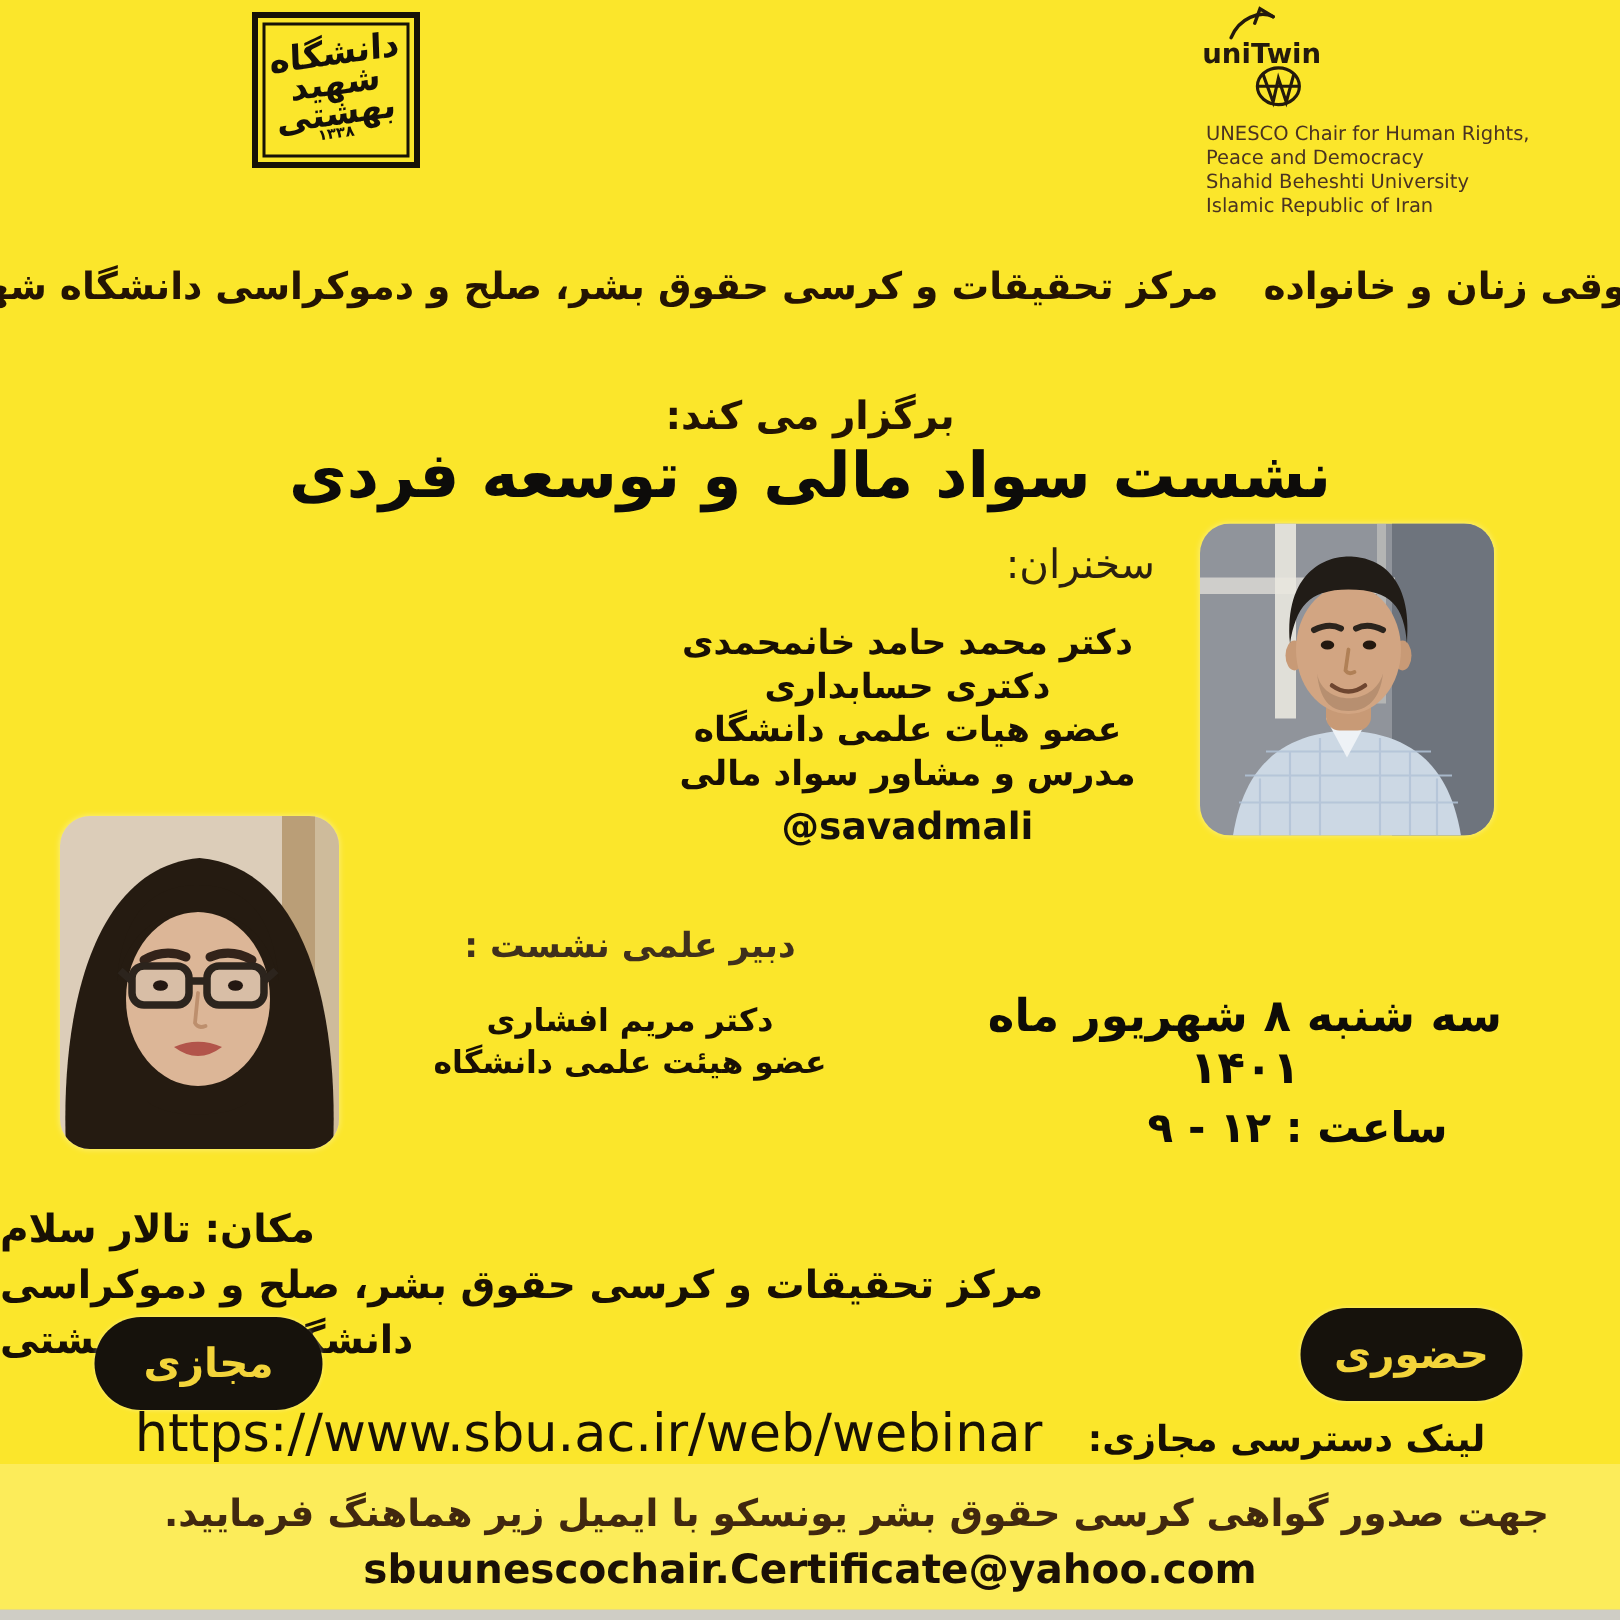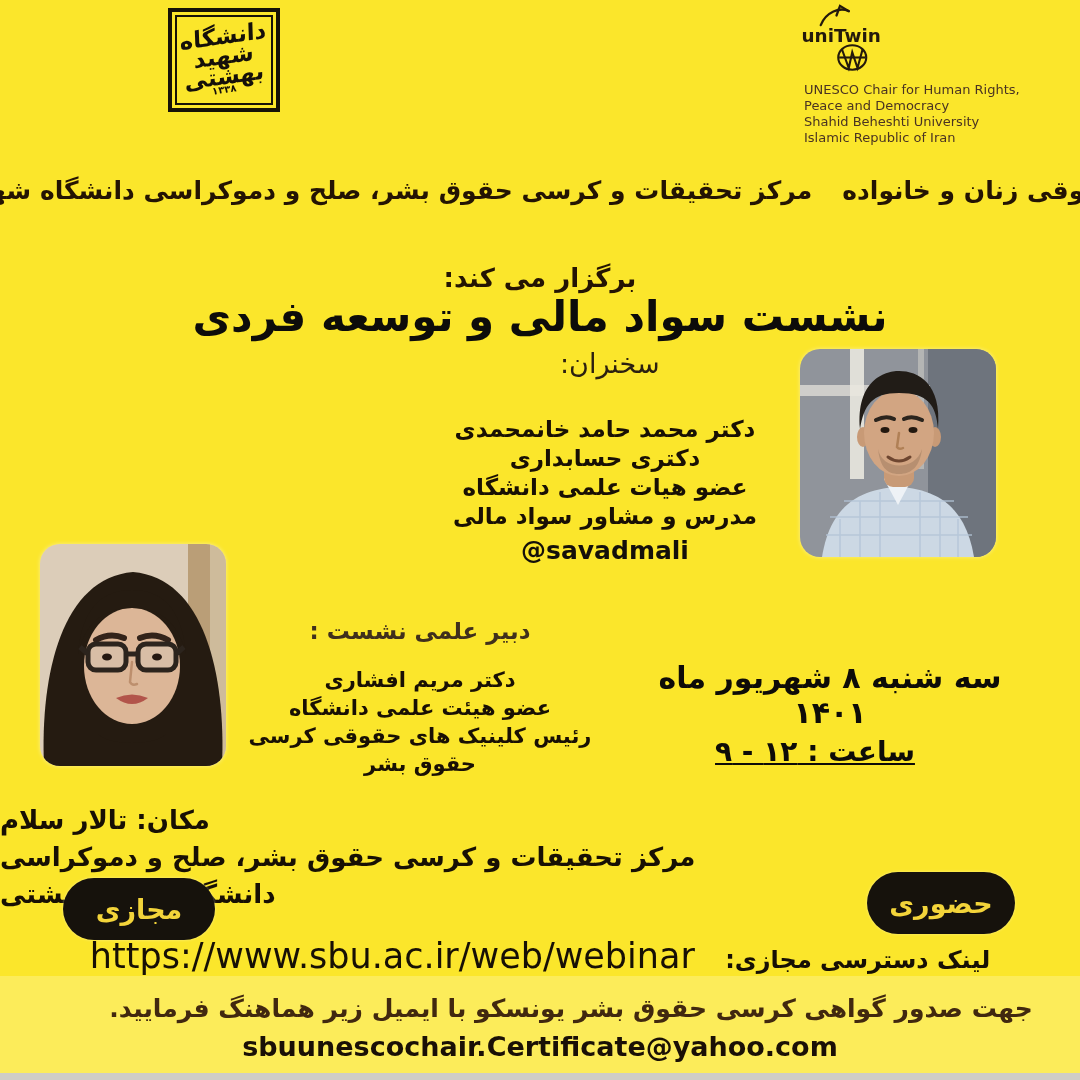--- a/index.html
+++ b/index.html
@@ -19,35 +19,35 @@
   .unesco-wrap{left:418px;top:10px;width:244px;text-align:center;}
   .unesco-caption{margin-top:4px;font-size:13px;line-height:16px;font-weight:500;color:#33261a;}
   .unitwin-wrap{left:798px;top:4px;width:225px;}
   .unitwin-caption{margin-top:2px;font-size:13px;line-height:16px;font-weight:500;color:#4a3322;padding-left:6px;}
   
   .intro1{left:0;top:176px;width:100%;display:flex;direction:rtl;justify-content:center;gap:30px;
     font-size:25px;font-weight:700;color:#241403;white-space:nowrap;}
   .intro2{left:0;top:224px;width:100%;text-align:center;direction:rtl;font-size:26px;font-weight:700;color:#241403;margin-top:39px;}
   .main-title{left:0;top:280px;width:100%;text-align:center;direction:rtl;font-size:42px;font-weight:800;color:#0d0c0a;margin-top:12px;}
   
-  .speaker-heading{left:560px;top:348px;width:210px;text-align:left;direction:rtl;font-size:27px;font-weight:400;color:#2c2010;}
+  .speaker-heading{left:560px;top:361px;width:210px;text-align:right;direction:rtl;font-size:27px;font-weight:400;color:#2c2010;}
   .speaker-block{left:415px;top:415px;width:380px;text-align:center;direction:rtl;
     font-size:23px;font-weight:800;line-height:29px;color:#191004;}
   .speaker-handle{display:block;direction:ltr;font-size:25px;font-weight:700;margin-top:5px;color:#14100a;}
   
   .photo-man{left:800px;top:349px;width:196px;height:208px;}
   .photo-woman{left:40px;top:544px;width:186px;height:222px;}
   .photo-man svg,.photo-woman svg{display:block;filter:drop-shadow(0 0 2px rgba(255,255,255,.45));}
   
   .secretary-heading{left:250px;top:618px;width:340px;text-align:center;direction:rtl;font-size:23px;font-weight:700;color:#40301c;}
   .secretary-block{left:230px;top:666px;width:380px;text-align:center;direction:rtl;
     font-size:21px;font-weight:800;line-height:28px;color:#191004;}
   
   .schedule-date{left:635px;top:660px;width:390px;text-align:center;direction:rtl;font-size:30px;font-weight:900;color:#0e0c08;}
-  .schedule-time{left:665px;top:735px;width:300px;text-align:center;direction:rtl;font-size:28px;font-weight:900;color:#0e0c08;text-decoration:underline;}
+  .schedule-time{left:665px;top:735px;width:300px;direction:rtl;font-size:28px;font-weight:900;color:#0e0c08;}
   
   .venue{left:0;top:802px;width:100%;text-align:left;direction:rtl;
     font-size:26px;font-weight:800;line-height:37px;color:#181004;}
   
   .pill{background:#16120c;border-radius:32px;color:#f3d43a;display:flex;align-items:center;justify-content:center;
     font-size:27px;font-weight:800;direction:rtl;cursor:pointer;box-shadow:0 0 3px rgba(255,255,255,.4);}
   .pill-virtual{left:63px;top:878px;width:152px;height:62px;}
   .pill-inperson{left:867px;top:872px;width:148px;height:62px;}
   
   .weblink{left:0;top:936px;width:100%;text-align:center;direction:rtl;font-size:24px;font-weight:700;color:#171005;}
@@ -175,21 +175,20 @@
         <path d="M76,154 Q92,147 108,154 Q92,166 76,154 Z" fill="#b2544a"></path>
         <path d="M58,190 C70,202 114,202 126,190 L126,222 L58,222 Z" fill="#251b11"></path>
       </g>
     </svg>
   </div>
 
   <div class="abs secretary-heading">دبیر علمی نشست :</div>
   <div class="abs secretary-block">
     <div>دکتر مریم افشاری</div>
     <div>عضو هیئت علمی دانشگاه</div>
-    <div>رئیس کلینیک های حقوقی کرسی حقوق بشر</div>
   </div>
 
   <div class="abs schedule-date">سه شنبه ۸ شهریور ماه ۱۴۰۱</div>
   <div class="abs schedule-time">ساعت : ۱۲ - ۹</div>
 
   <div class="abs venue">
     <div>مکان: تالار سلام</div>
     <div>مرکز تحقیقات و کرسی حقوق بشر، صلح و دموکراسی</div>
     <div>دانشگاه شهید بهشتی</div>
   </div>

